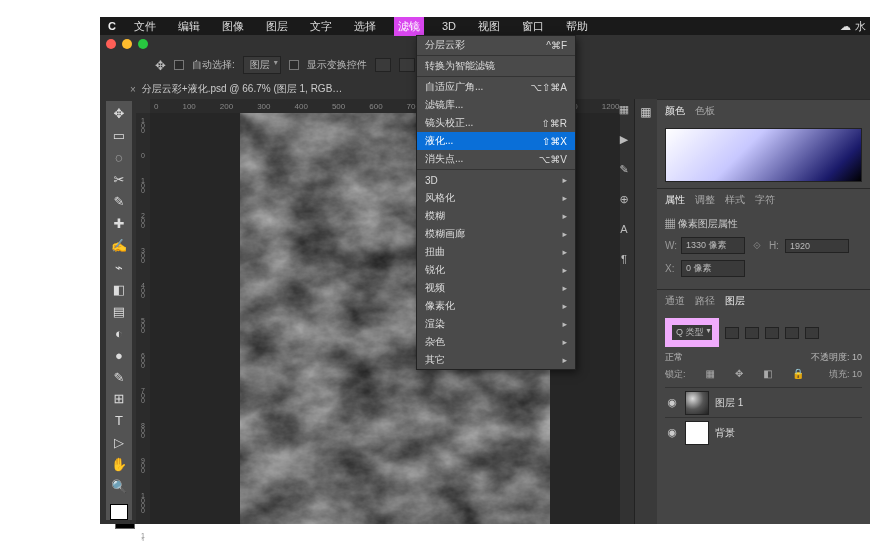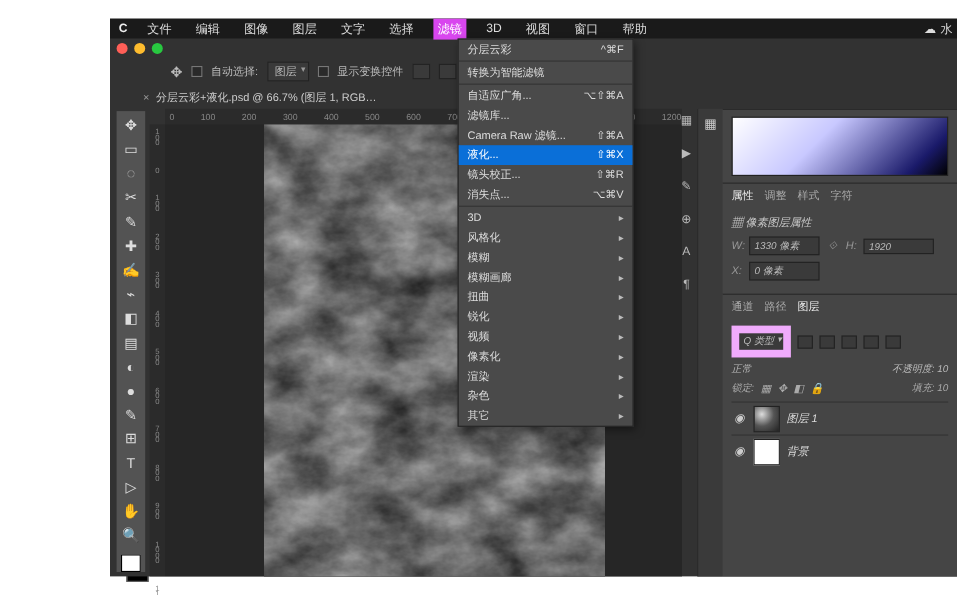--- a/index.html
+++ b/index.html
@@ -38,32 +38,32 @@
 .dropdown .row.hi { background: #0a6fd8; color: #fff; }
 .dropdown .sep { height: 1px; background: #333; margin: 1px 0; }
 .right-rail { position: absolute; right: 240px; top: 82px; width: 12px; bottom: 0; }
 .right-rail .ic { width: 12px; height: 20px; color: #bbb; font-size: 11px; display: flex; align-items: center; justify-content: center; margin-bottom: 10px; }
 .panels { position: absolute; right: 0; top: 82px; width: 236px; bottom: 0; background: #454545; border-left: 1px solid #222; display: flex; }
 .panel-icons { width: 22px; background: #3a3a3a; display: flex; flex-direction: column; align-items: center; padding-top: 6px; gap: 12px; color: #ccc; font-size: 12px; }
 .panel-stack { flex: 1; display: flex; flex-direction: column; }
 .pnl { background: #454545; border-top: 1px solid #2a2a2a; }
 .pnl .tabs { display: flex; gap: 10px; padding: 4px 8px; font-size: 10px; color: #aaa; }
 .pnl .tabs .active { color: #eee; }
-.pnl .body { padding: 6px 8px; font-size: 10px; color: #bbb; font-style: italic; }
+.pnl .body { padding: 6px 8px; font-size: 10px; color: #bbb; }
 .gradient { width: 100%; height: 54px; background: linear-gradient(135deg, #fff 0%, #c8c8ff 40%, #1a1a6a 85%, #000 100%); border: 1px solid #222; }
 .prop-row { display: flex; align-items: center; gap: 4px; margin-bottom: 6px; }
 .prop-row .lbl { color: #999; width: 12px; }
 .prop-row .val { background: #3a3a3a; border: 1px solid #222; padding: 1px 4px; min-width: 64px; font-size: 9px; }
 .prop-row .link { color: #888; font-size: 10px; padding: 0 4px; }
 .layers-top { display: flex; align-items: center; gap: 6px; margin-bottom: 4px; }
 .layers-top .dd { background: #3a3a3a; border: 7px solid #f0abfc; padding: 1px 8px 1px 4px; font-size: 9px; position: relative; }
 .layers-top .dd::after { content: "▾"; position: absolute; right: 1px; top: 1px; font-size: 8px; }
 .layers-top .fic { width: 14px; height: 12px; background: #3a3a3a; border: 1px solid #222; }
 .layer-blend { display: flex; justify-content: space-between; margin-bottom: 4px; font-size: 9px; }
-.lock-row { display: flex; align-items: center; gap: 6px; margin-bottom: 6px; font-size: 9px; color: #aaa; }
+.lock-row { display: flex; align-items: flex-start; gap: 20px; margin-bottom: 6px; font-size: 9px; color: #aaa; }
 .lock-row .ic { font-size: 10px; }
 .layer { display: flex; align-items: center; height: 30px; gap: 6px; border-top: 1px solid #333; padding: 2px 0; }
 .layer .eye { width: 14px; color: #ccc; font-size: 11px; text-align: center; }
 .layer .thumb { width: 24px; height: 24px; background: #888; border: 1px solid #222; }
 .layer .thumb.clouds { background: radial-gradient(circle at 30% 30%, #ddd 0%, #555 50%, #222 100%); }
 .layer .thumb.white { background: #fff; }
 .layer .nm { font-size: 10px; color: #ddd; }
 </style>
 </head>
 <body>
@@ -193,30 +193,26 @@
     <div class="sep"></div>
     <div class="row">
         <span>自适应广角...</span>
         <span>⌥⇧⌘A</span>
       </div>
     <div class="row">
         <span>滤镜库...</span>
         <span></span>
       </div>
     <div class="row">
-        <span>Camera Raw 滤镜...</span>
-        <span>⇧⌘A</span>
+        <span>镜头校正...</span>
+        <span>⇧⌘R</span>
       </div>
     <div class="row hi">
         <span>液化...</span>
         <span>⇧⌘X</span>
-      </div>
-    <div class="row">
-        <span>镜头校正...</span>
-        <span>⇧⌘R</span>
       </div>
     <div class="row">
         <span>消失点...</span>
         <span>⌥⌘V</span>
       </div>
     <div class="sep"></div>
     <div class="row">
         <span>3D</span>
         <span class="arrow">▸</span>
       </div>
@@ -270,20 +266,24 @@
     <div class="ic">A</div>
     <div class="ic">¶</div>
   </div>
 
   <div class="panels">
     <div class="panel-icons">
       <span>▦</span>
     </div>
     <div class="panel-stack">
       <div class="pnl">
+        <div class="tabs">
+          <span class="active">颜色</span>
+          <span>色板</span>
+        </div>
         <div class="body">
             <div class="gradient"></div>
           </div>
       </div>
 
       <div class="pnl">
         <div class="tabs">
           <span class="active">属性</span>
           <span>调整</span>
           <span>样式</span>

